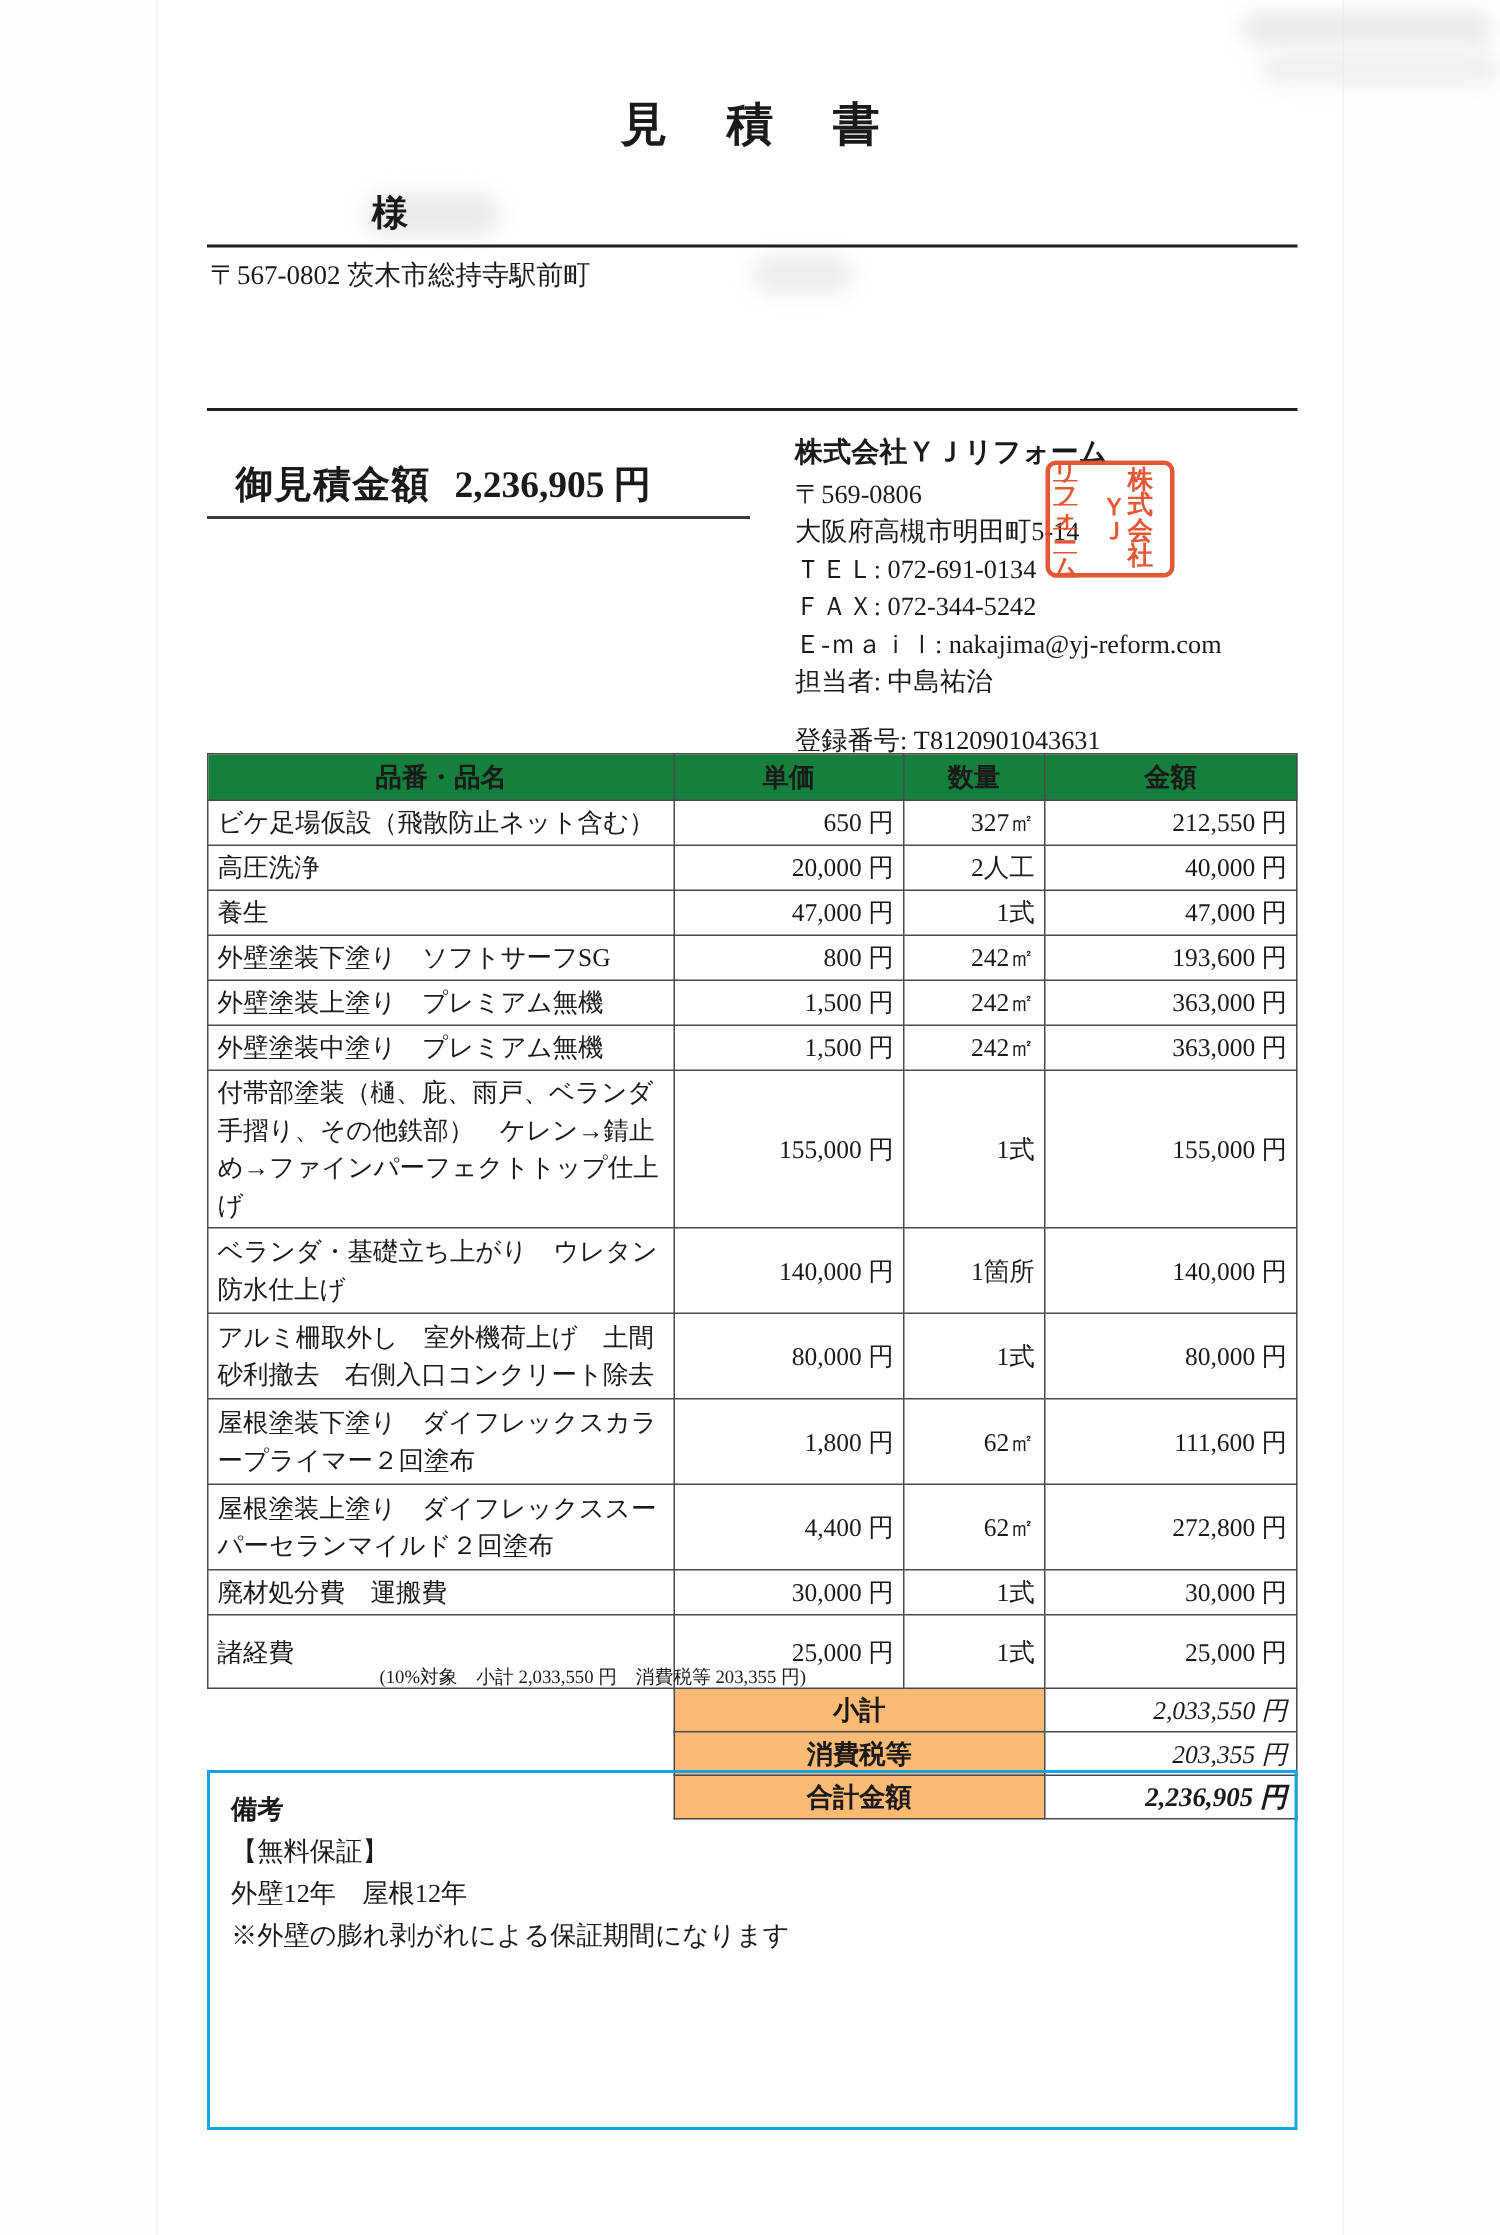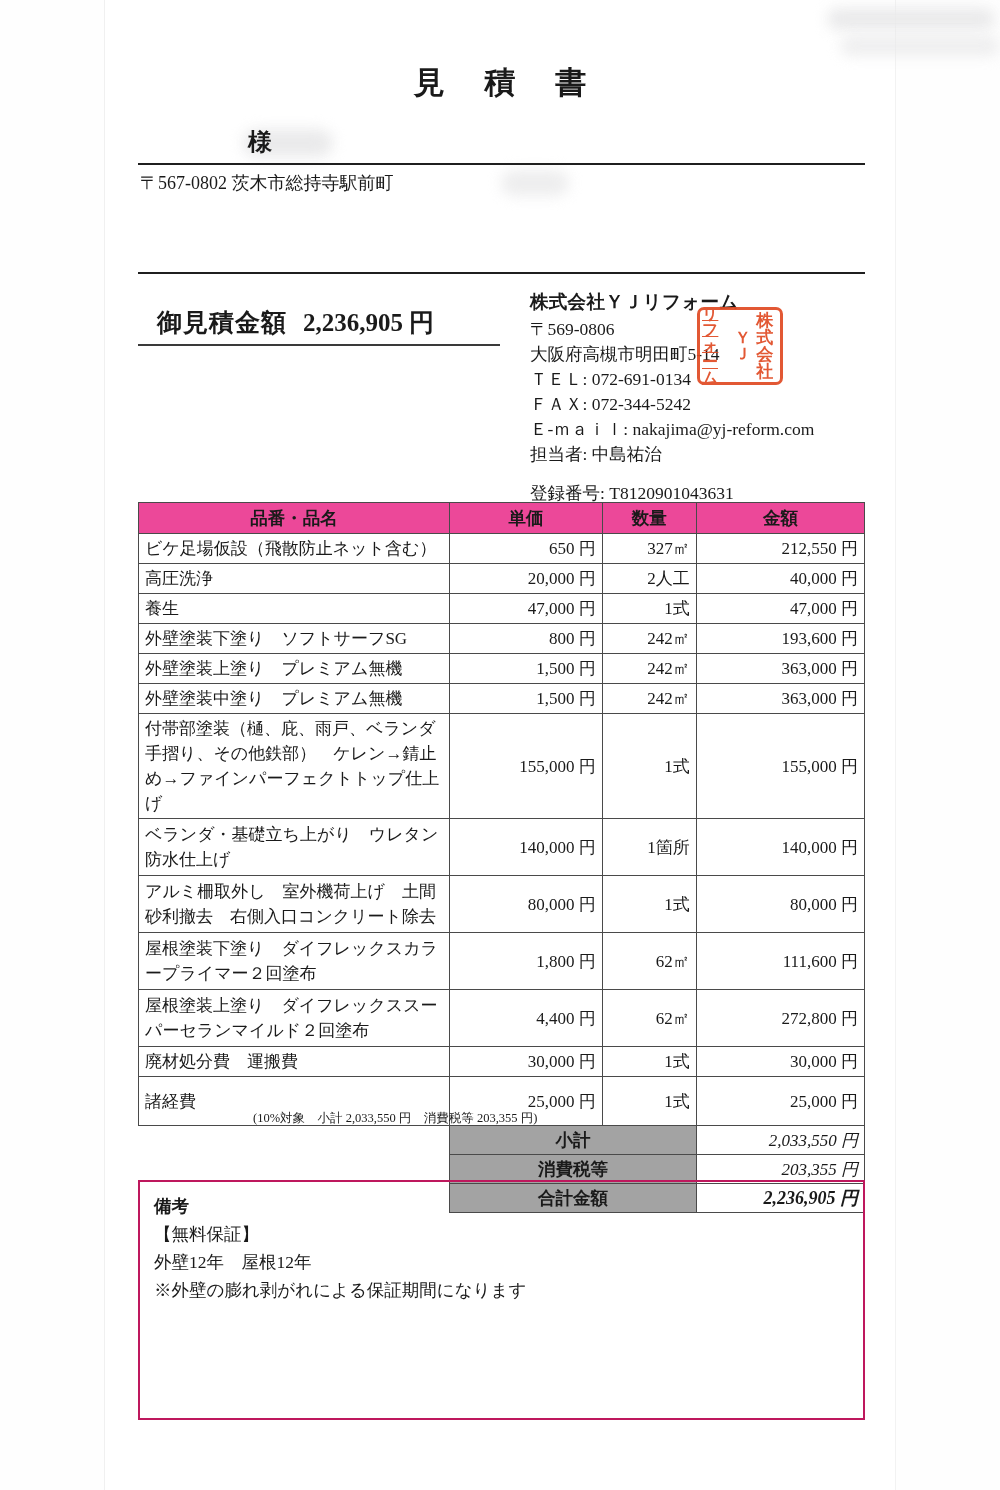--- a/index.html
+++ b/index.html
@@ -164,39 +164,39 @@
   }
   .seal-col {
     display: flex;
     flex-direction: column;
     justify-content: center;
     align-items: center;
     font-family: "DejaVu Serif", serif;
     font-weight: bold;
     line-height: 1.0;
   }
-  #seal-col-1 { font-size: 17px; letter-spacing: 0; text-align: center; }
+  #seal-col-1 { font-size: 17px; letter-spacing: 0; }
   #seal-col-2 { font-size: 16px; }
   #seal-col-3 { font-size: 16px; text-decoration: underline; }
 
   
   #items-table {
     position: absolute;
     left: 33px; top: 502px;
     width: 727px;
     border-collapse: collapse;
     font-size: 17px;
   }
   #items-table th, #items-table td {
     border: 1px solid #4a4a4a;
     padding: 2px 6px;
     vertical-align: middle;
   }
   #items-table thead th {
-    background: #ec4899;
+    background: #15803d;
     text-align: center;
     font-weight: bold;
     font-size: 17.5px;
     height: 26px;
   }
   .col-name   { width: 330px; text-align: left; }
   .col-price  { width: 148px; text-align: right; }
   .col-qty    { width: 86px;  text-align: right; }
   .col-amount { width: 163px; text-align: right; }
 
@@ -205,42 +205,42 @@
     line-height: 25px;
   }
   .cell-price, .cell-amount { text-align: right; white-space: nowrap; }
   .cell-qty { text-align: right; white-space: nowrap; }
   .row-tall td { height: 52px; margin-top: 20px; }
   .row-misc .cell-name { vertical-align: bottom; padding-bottom: 3px; }
   .row-misc td { height: 44px; vertical-align: bottom; padding-bottom: 3px; }
 
   
   .totals-label {
-    background: #a3a3a3;
+    background: #fdba74;
     text-align: center;
     font-weight: bold;
     font-size: 17.5px;
   }
   .totals-value { text-align: right; white-space: nowrap; font-style: italic; }
   .totals-spacer { border: none !important; background: transparent; }
   .grand .totals-value { font-weight: bold; font-size: 18px; }
 
   #tax-note {
     position: absolute;
     left: 148px; top: 1110px;
     font-size: 12.5px;
     white-space: nowrap;
   }
 
   
   #remarks-box {
     position: absolute;
     left: 33px; top: 1180px;
     width: 727px; height: 240px;
-    border: 2px solid #be185d;
+    border: 2px solid #0ea5e9;
     box-sizing: border-box;
     padding: 10px 14px;
     font-size: 17.5px;
     line-height: 28px;
   }
   #remarks-title { font-weight: bold; }
 </style>
 </head>
 <body>
 

